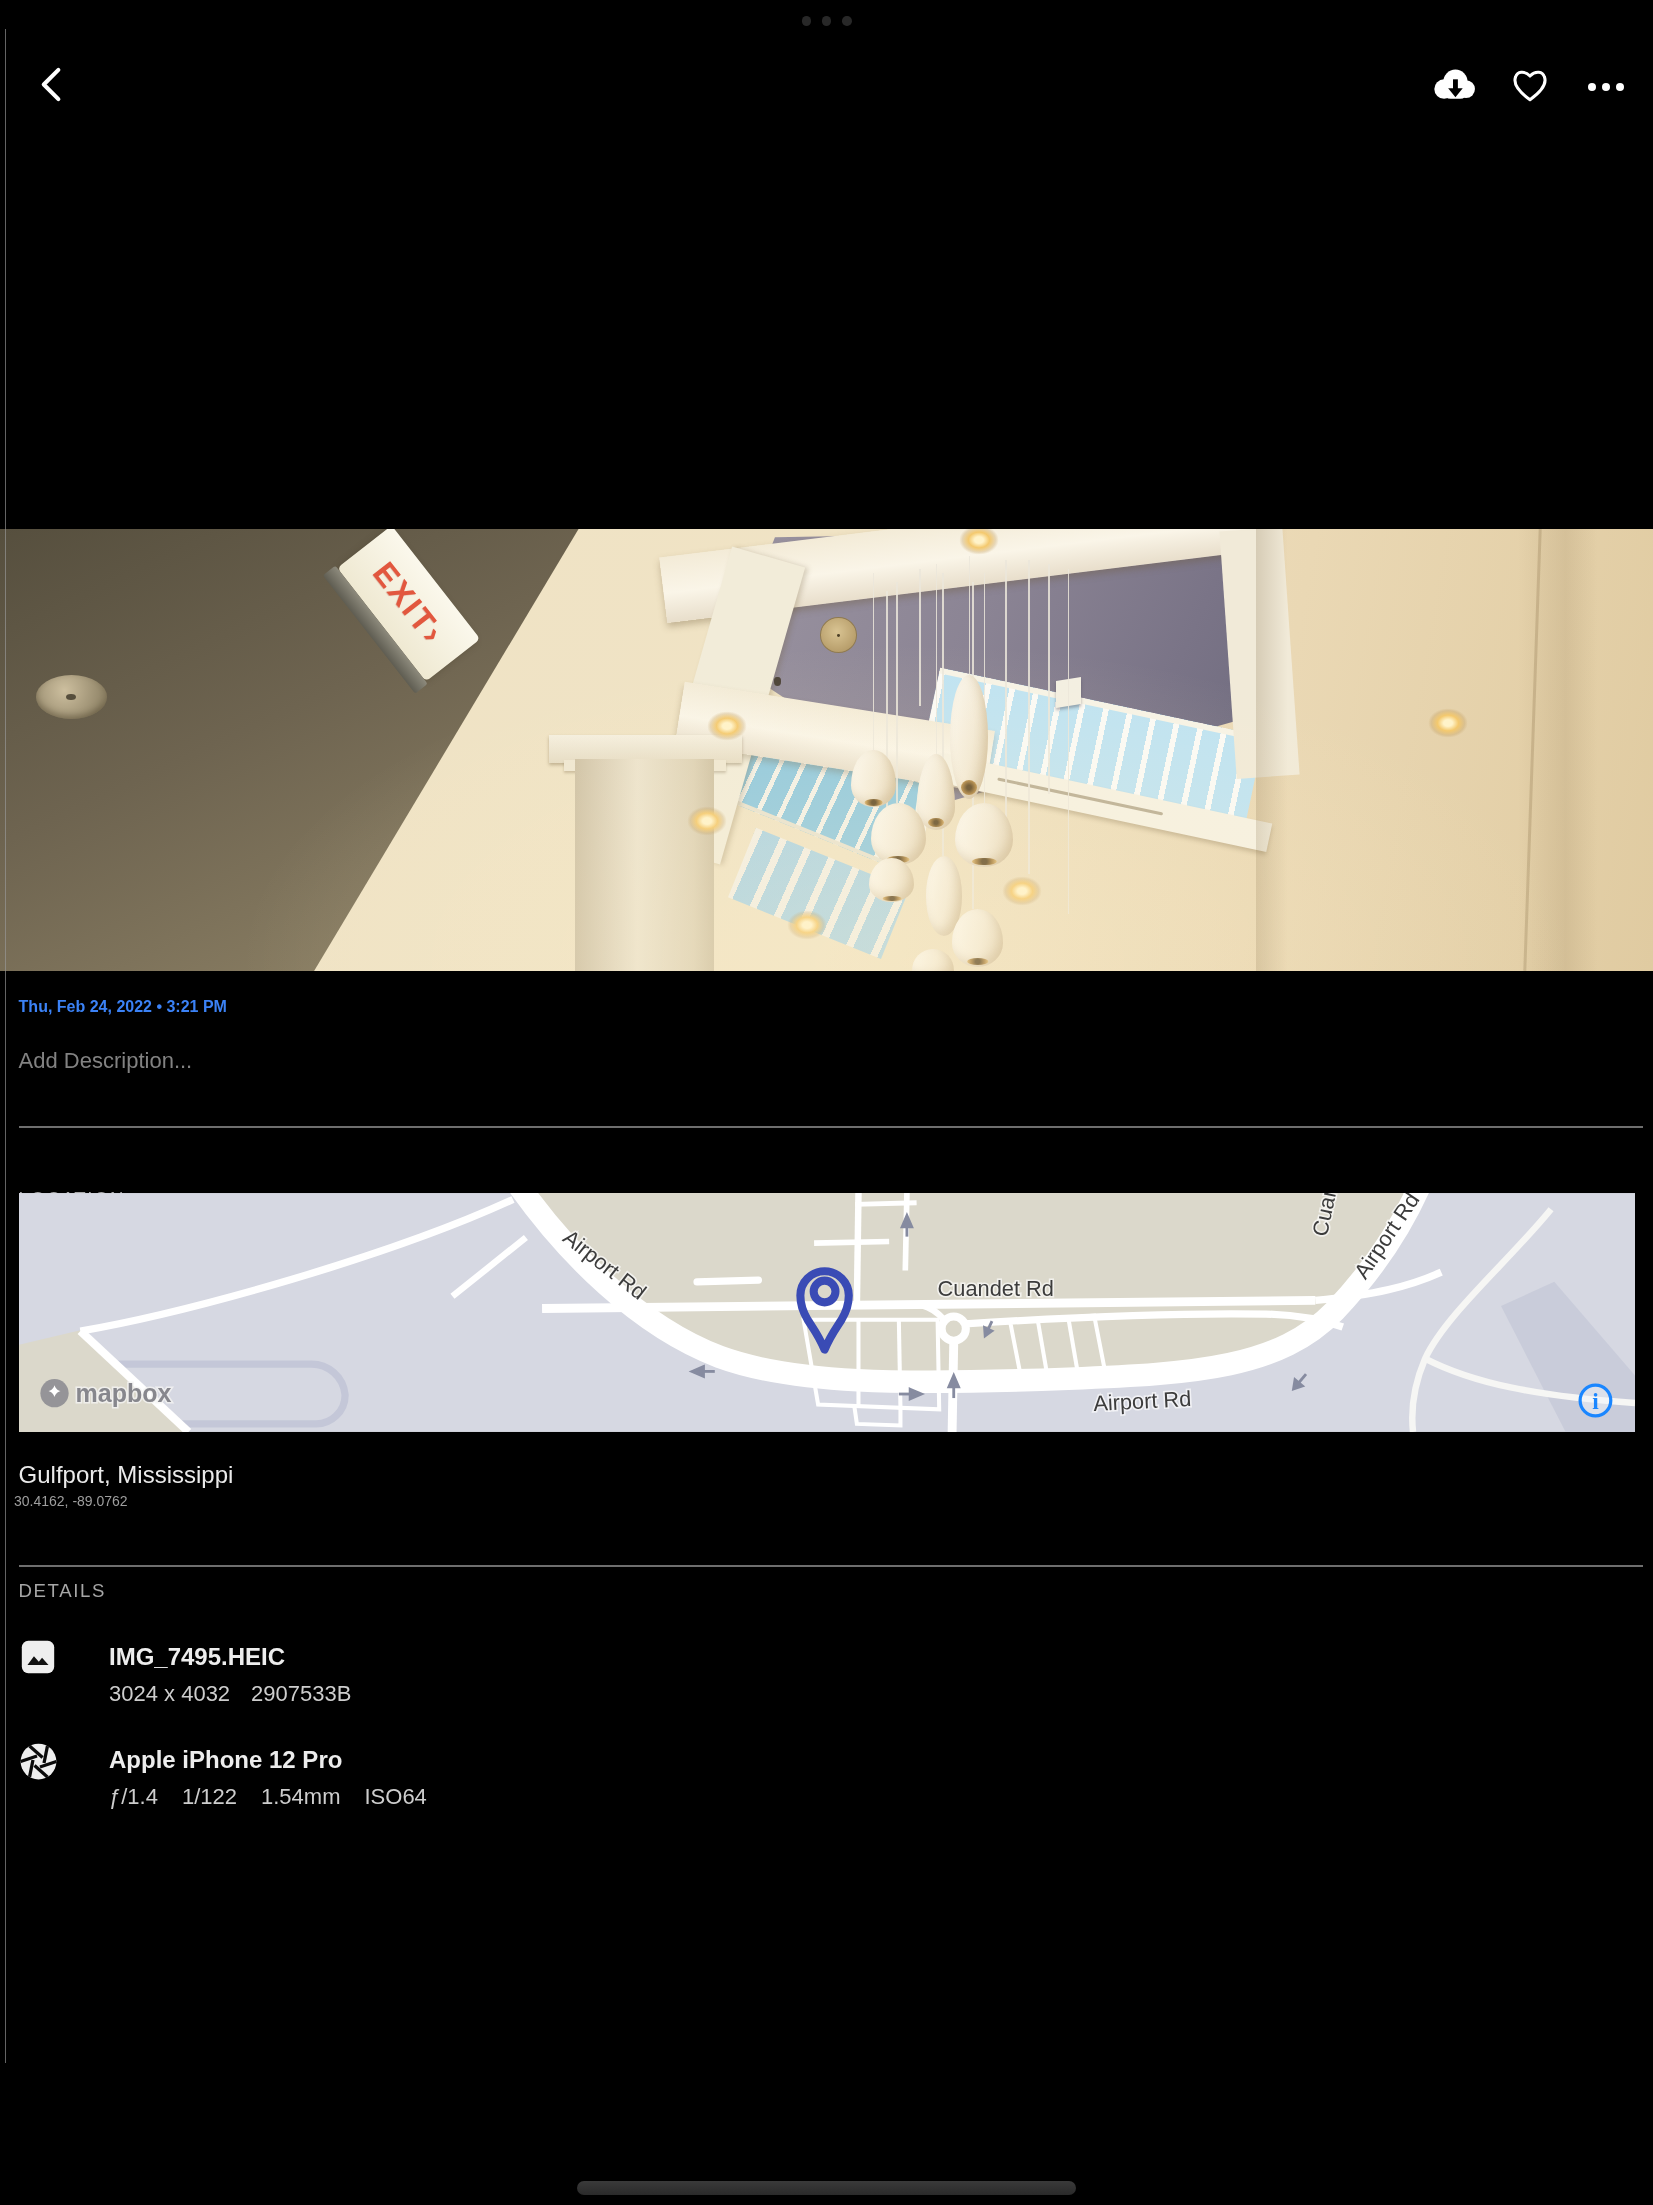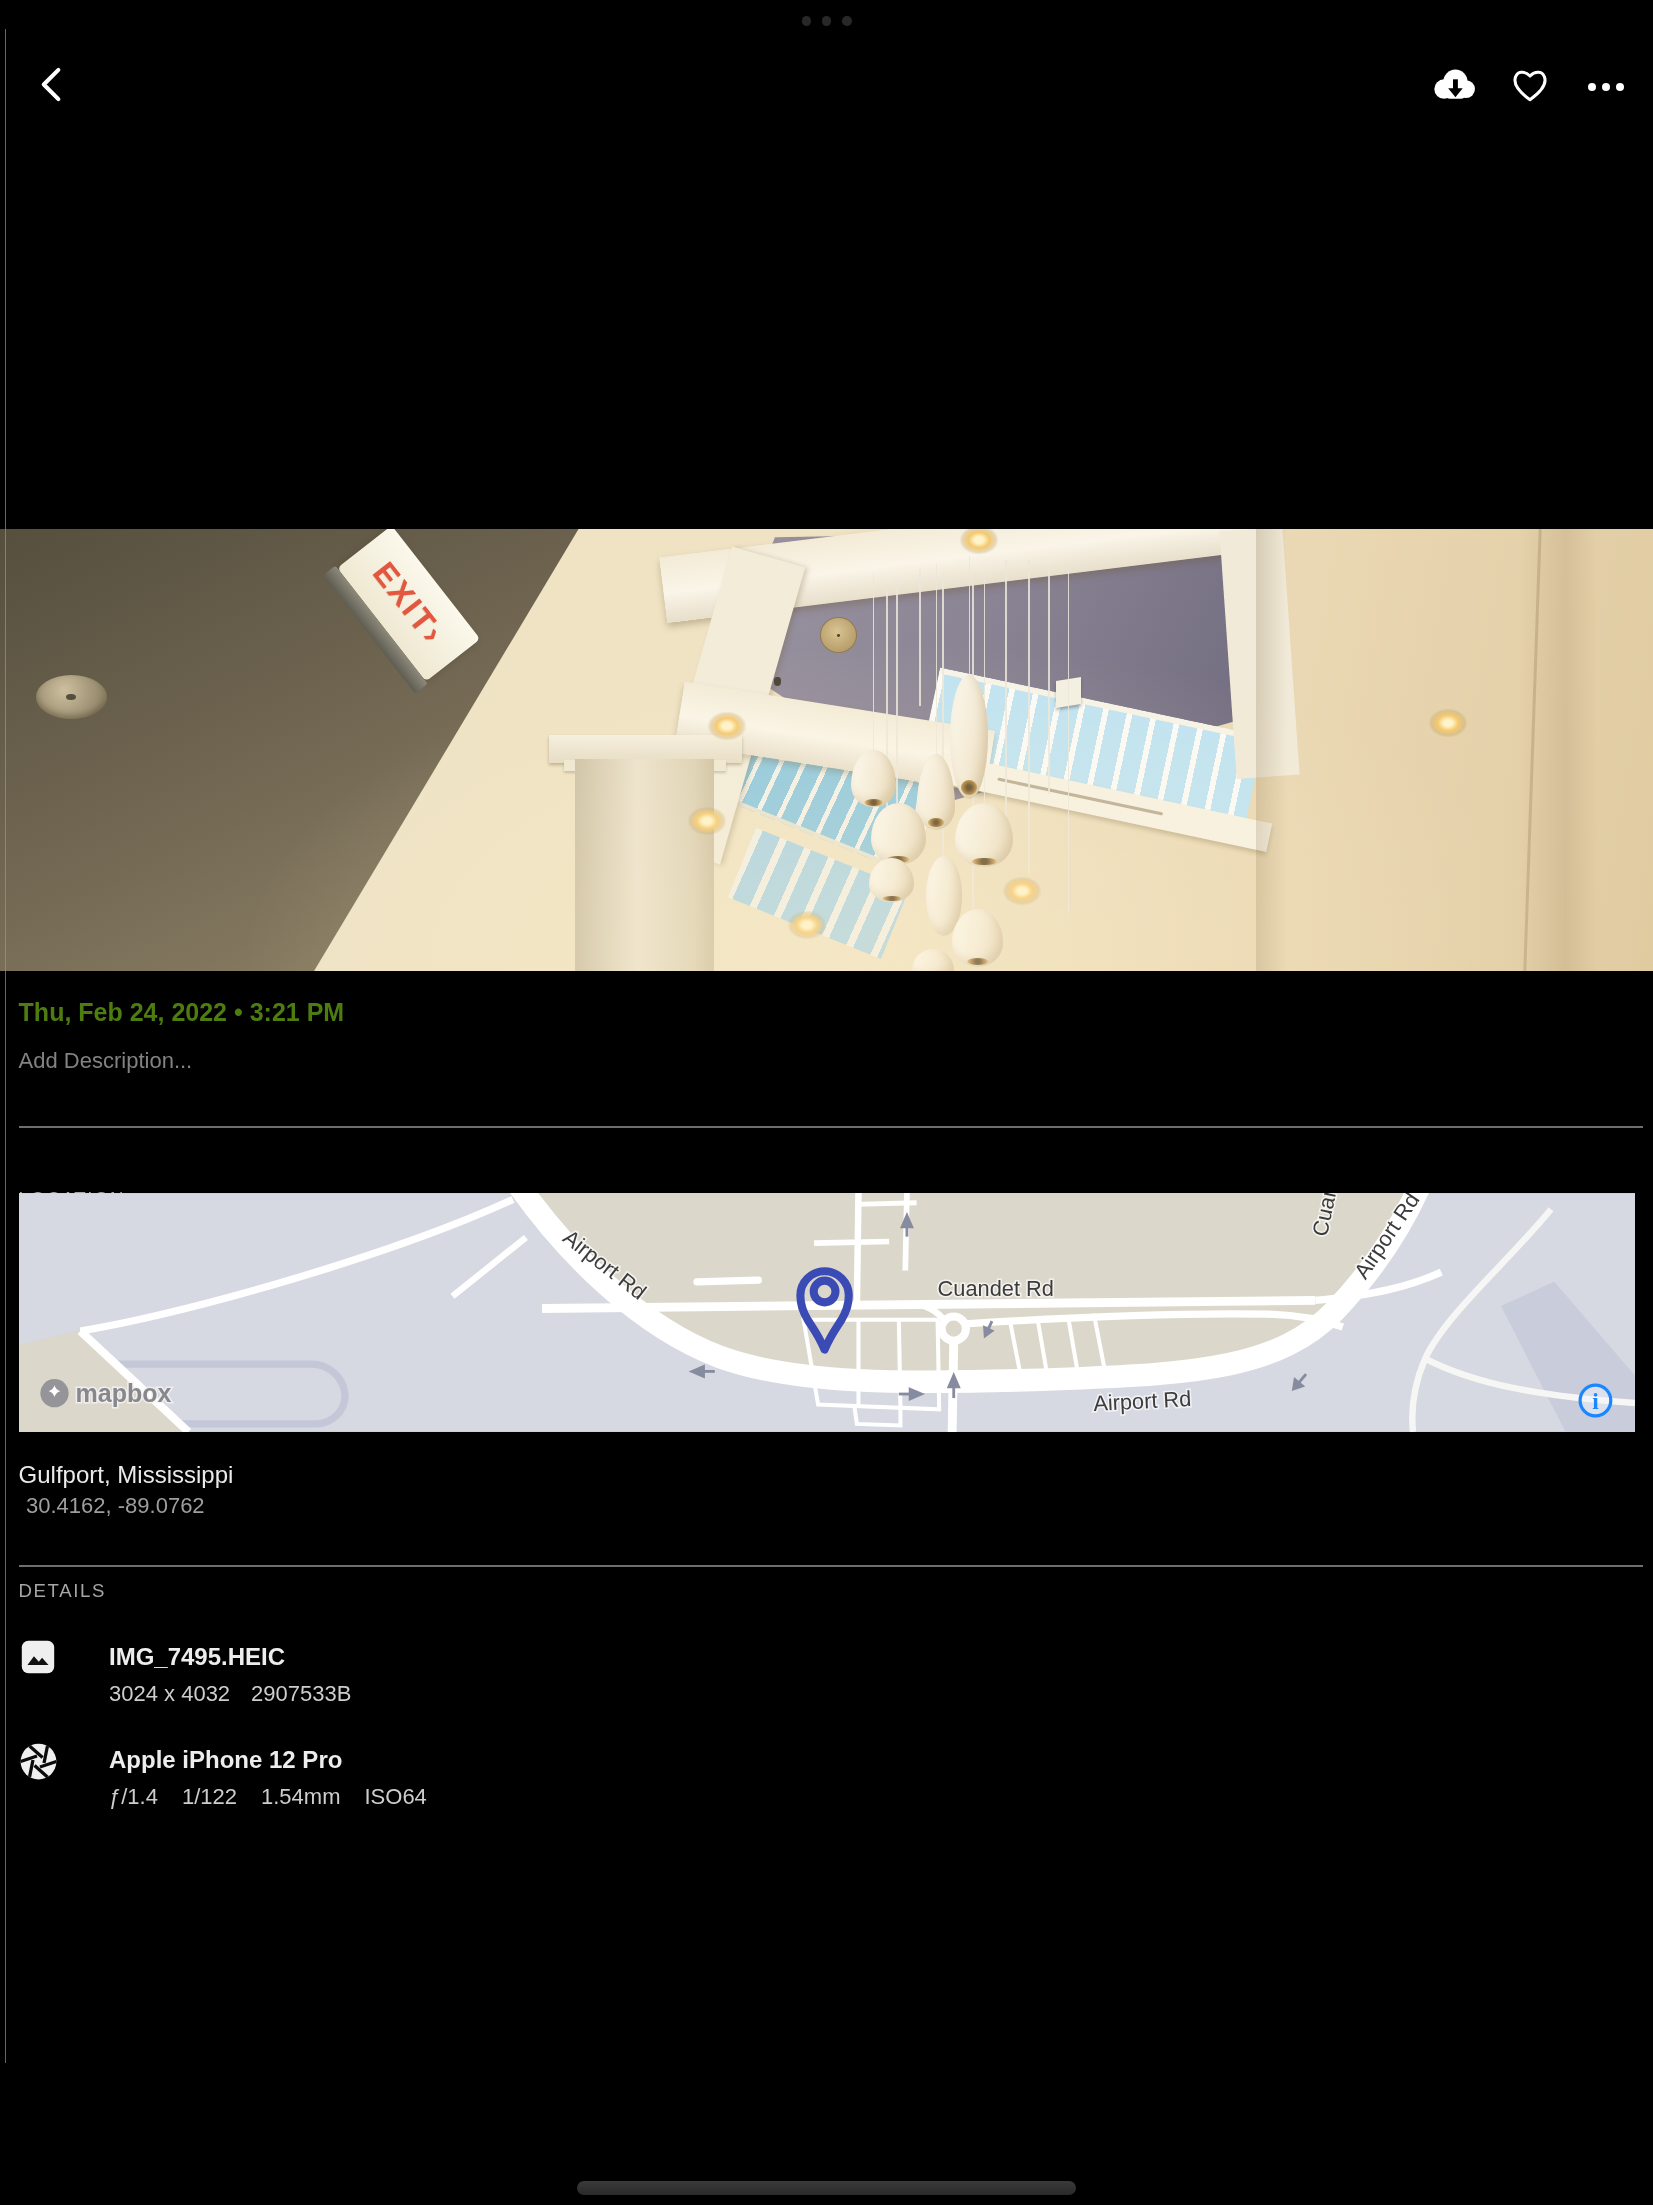--- a/index.html
+++ b/index.html
@@ -76,29 +76,29 @@
     background:linear-gradient(90deg,rgba(120,96,58,.22),rgba(120,96,58,0) 8%,rgba(120,96,58,0) 66%,rgba(120,96,58,.14) 78%,rgba(120,96,58,0) 86%);}
   .wallcorner{position:absolute;left:92.6%;top:0;width:3.2px;height:100%;background:rgba(140,115,75,.28);transform:rotate(2deg);}
   .exit{position:absolute;left:20.4%;top:9%;width:8.7%;height:15.5%;transform:rotate(52deg);
     background:linear-gradient(180deg,#fbf8ec,#efe9d2);border-radius:4.8px;
     box-shadow:0 3.2px 6.5px rgba(70,60,40,.35);display:flex;align-items:center;justify-content:center;}
   .exit span{color:#e2573e;font-weight:700;font-size:32px;letter-spacing:2.4px;text-shadow:0 0.8px 0.8px rgba(180,60,40,.4);}
   .exit i{position:absolute;left:-2%;bottom:-24%;width:104%;height:24%;display:block;border-radius:2.4px;
     background:linear-gradient(180deg,#8d8a7c,#5f5d52);}
 
   
-  .date{position:absolute;left:18.6px;top:998px;font-size:25px;font-weight:600;color:#4d7c0f;}
+  .date{position:absolute;left:18.6px;top:998px;font-size:16px;font-weight:600;color:#3b82f6;}
   .desc{position:absolute;left:18.6px;top:1048px;font-size:22px;color:#828282;}
   .divider{position:absolute;left:18.6px;width:1624px;height:1.6px;background:#6e6e6e;}
   .div1{top:1126px;} .div2{top:1565px;}
   .seclabel{position:absolute;left:18.6px;font-size:18.6px;letter-spacing:1.6px;color:#a6a6a6;}
   .loc-label{top:1141px;margin-top:47px;} .det-label{top:1580px;}
   .map-wrap{position:absolute;left:18.6px;top:1193px;width:1616px;height:239px;overflow:hidden;}
   .place{position:absolute;left:18.6px;top:1461px;font-size:24px;font-weight:400;color:#eaeaea;}
-  .coords{position:absolute;left:26px;top:1493px;font-size:22px;color:#9e9e9e;}
+  .coords{position:absolute;left:14px;top:1493px;font-size:14px;color:#9e9e9e;}
 
   .detailrow-icon{position:absolute;display:flex;align-items:center;justify-content:center;}
   .fileicon{left:21px;top:1640px;width:34px;height:34px;}
   .camicon{left:18.6px;top:1742px;width:39px;height:39px;}
   .fname{position:absolute;left:109px;top:1643px;font-size:24px;font-weight:700;color:#ededed;}
   .fmeta{position:absolute;left:109px;top:1681px;font-size:22px;color:#cdcdcd;}
   .fmeta span{margin-right:21px;}
   .cname{position:absolute;left:109px;top:1746px;font-size:24px;font-weight:700;color:#ededed;}
   .cmeta{position:absolute;left:109px;top:1784px;font-size:22px;color:#cdcdcd;}
   .cmeta span{margin-right:24px;}

